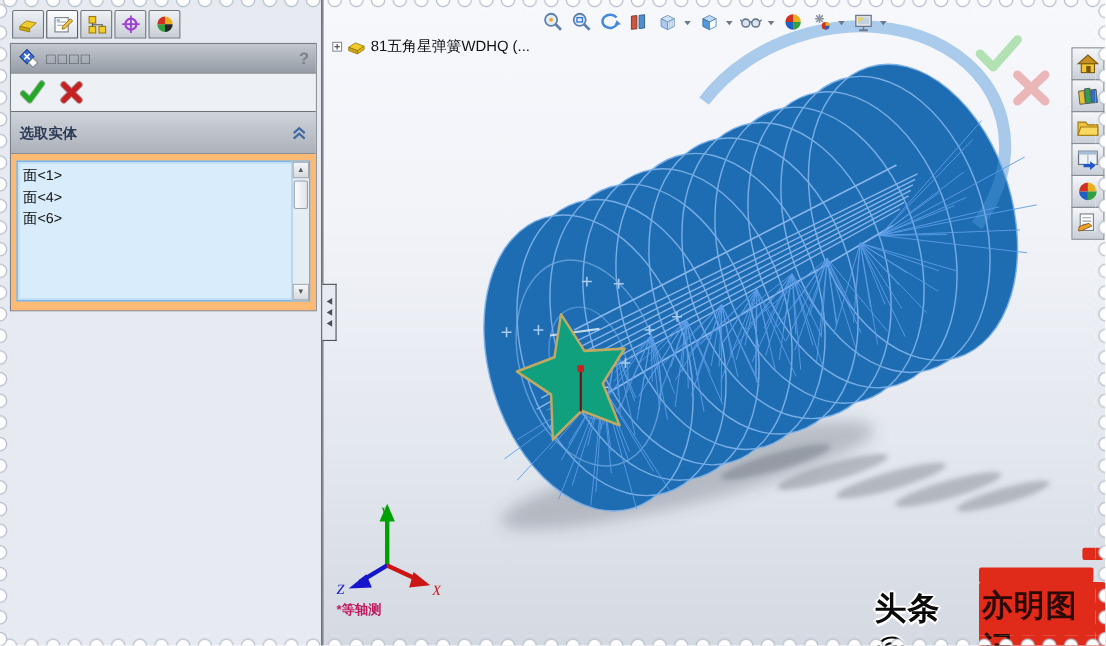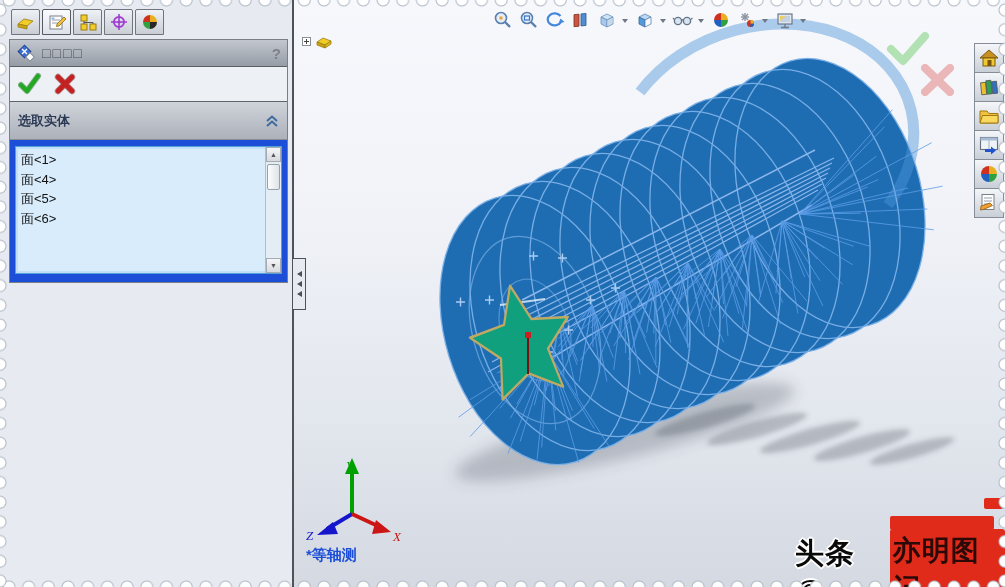--- a/index.html
+++ b/index.html
@@ -20,21 +20,21 @@
   .pm-box{border:1px solid #7a7e85;background:#ecf0f5;}
   .pm-title{height:27px;background:linear-gradient(180deg,#c2c7cf,#969ca5);
     display:flex;align-items:center;padding:0 6px;border-bottom:1px solid #5a5e65;}
   .pm-title-text{flex:1;margin-left:6px;font-size:14px;color:#4e535b;letter-spacing:2px;}
   .pm-help{font-weight:bold;color:#7d828a;font-size:15px;cursor:pointer;}
   .pm-okrow{height:35px;display:flex;align-items:center;gap:12px;padding:0 8px;
     background:#edf1f6;border-bottom:1px solid #5f636a;}
   .grp-header{height:38px;background:linear-gradient(180deg,#cfd4db,#acb1ba);
     display:flex;align-items:center;padding:0 8px;border-bottom:1px solid #888d95;}
   .grp-label{flex:1;font-size:13px;font-weight:bold;color:#2c3a55;}
-  .listwrap{padding:6px 5px 8px 5px;background:#1d4ed8;}
+  .listwrap{padding:6px 5px 8px 5px;background:#fdba74;}
   .listbox{height:128px;background:#d9ecfb;border:1px solid #57a0d6;box-shadow:0 0 0 2px #bfe0f8 inset;
     display:flex;position:relative;}
   .listitems{flex:1;padding:3px 0 0 5px;overflow:hidden;}
   .listitem{font-size:13px;color:#111;height:19.5px;line-height:19.5px;cursor:default;}
   .vscroll{width:16px;border-left:1px solid #9fc4e2;background:#e4ecf4;display:flex;flex-direction:column;}
   .sbtn{height:15px;background:linear-gradient(180deg,#f5f6f8,#d6dade);border:1px solid #a6abb3;
     font-size:7px;color:#555;display:flex;align-items:center;justify-content:center;cursor:pointer;}
   .sthumb{height:26px;margin:2px 1px;background:linear-gradient(90deg,#fbfcfd,#dfe3e8);
     border:1px solid #98a0a9;border-radius:2px;cursor:grab;}
   .strack{flex:1;}
@@ -52,21 +52,21 @@
   #tree-row{position:absolute;left:302px;top:33px;z-index:4;display:flex;align-items:center;gap:4px;}
   .plusbox{width:9px;height:9px;border:1px solid #8a8f96;background:#fff;position:relative;cursor:pointer;}
   .plusbox:before{content:"";position:absolute;left:1px;right:1px;top:3px;height:1px;background:#444;}
   .plusbox:after{content:"";position:absolute;top:1px;bottom:1px;left:3px;width:1px;background:#444;}
   #tree-label{font-size:13.5px;color:#111;}
   
   #task-pane{position:absolute;right:1px;top:44px;z-index:7;display:flex;flex-direction:column;}
   .tp-btn{width:30px;height:30px;border:1px solid #878d96;margin-top:-1px;
     background:linear-gradient(180deg,#f4f6f9,#c9cfd7);display:flex;align-items:center;justify-content:center;cursor:pointer;}
   
-  #view-label{position:absolute;left:306px;top:546px;z-index:4;font-size:15px;font-weight:bold;color:#1d4ed8;}
+  #view-label{position:absolute;left:306px;top:546px;z-index:4;font-size:12px;font-weight:bold;color:#be185d;}
   #watermark{position:absolute;left:795px;top:529px;z-index:8;display:flex;align-items:center;}
   #wm-prefix{font-size:29px;font-weight:bold;color:#0a0a0a;letter-spacing:1px;
     text-shadow:-2px 0 #fff,2px 0 #fff,0 -2px #fff,0 2px #fff,-1px -1px #fff,1px 1px #fff,-1px 1px #fff,1px -1px #fff;}
   #wm-stamp{margin-left:2px;background:#e02a1a;color:#2a0906;font-size:28px;font-weight:bold;
     padding:3px 3px;border-radius:3px;letter-spacing:1px;box-shadow:0 0 0 1px #c8士 transparent;}
   #wm-bar{position:absolute;left:890px;top:516px;width:104px;height:14px;background:#e02a1a;z-index:8;border-radius:2px;}
   #wm-dot{position:absolute;left:984px;top:498px;width:19px;height:11px;background:#e02a1a;z-index:8;border-radius:2px;}
   
   .edge{position:absolute;z-index:60;pointer-events:none;}
   .edge.t{left:0;right:0;top:0;height:9px;background-image:radial-gradient(circle 7px at 9px 0px,#fff 70%,#b2bac6 85%,rgba(178,186,198,0) 100%);background-size:19.7px 9px;background-repeat:repeat-x;}
@@ -273,20 +273,21 @@
     <span class="dd"></span>
   </div>
 
   <div id="tree-row">
     <span class="plusbox"></span>
     <svg width="18" height="16">
         <polygon points="2,9 8,5 16,8 10,12" fill="#f2cc28" stroke="#9a7d10" stroke-width="0.8"></polygon>
         <polygon points="2,9 10,12 10,15 2,12" fill="#caa512" stroke="#9a7d10" stroke-width="0.8"></polygon>
         <polygon points="10,12 16,8 16,11 10,15" fill="#e0b81c" stroke="#9a7d10" stroke-width="0.8"></polygon>
       </svg>
+    <span id="tree-label">81五角星弹簧WDHQ  (...</span>
   </div>
 
   <div id="left-panel">
     <div class="pm-tabbar">
       <div class="pm-tab">
         <svg width="20" height="18">
             <polygon points="2,11 8,6 17,8 11,13" fill="#f2cc28" stroke="#9a7d10" stroke-width="0.8"></polygon>
             <polygon points="2,11 11,13 11,16 2,14" fill="#caa512" stroke="#9a7d10" stroke-width="0.8"></polygon>
           </svg>
         </div>
@@ -359,21 +360,20 @@
           <polyline points="2,7 7,2.5 12,7" fill="none" stroke="#3f6aa0" stroke-width="2"></polyline>
           <polyline points="2,12 7,7.5 12,12" fill="none" stroke="#3f6aa0" stroke-width="2"></polyline>
         </svg>
       </div>
 
       <div class="listwrap">
         <div class="listbox">
           <div class="listitems">
             <div class="listitem">面&lt;1&gt;</div>
             <div class="listitem">面&lt;4&gt;</div>
-            <div class="listitem">面&lt;5&gt;</div>
             <div class="listitem">面&lt;6&gt;</div>
           </div>
           <div class="vscroll">
             <div class="sbtn">▲</div>
             <div class="sthumb"></div>
             <div class="strack"></div>
             <div class="sbtn">▼</div>
           </div>
         </div>
       </div>

